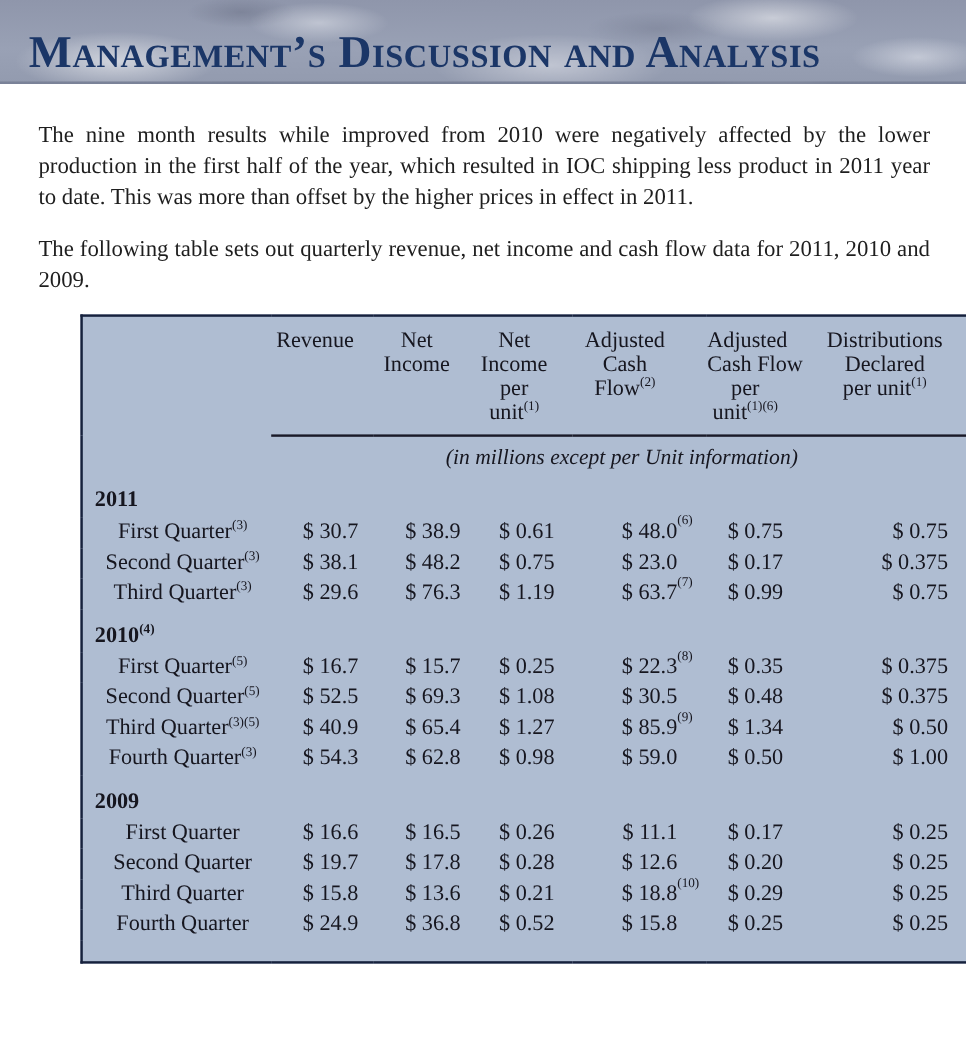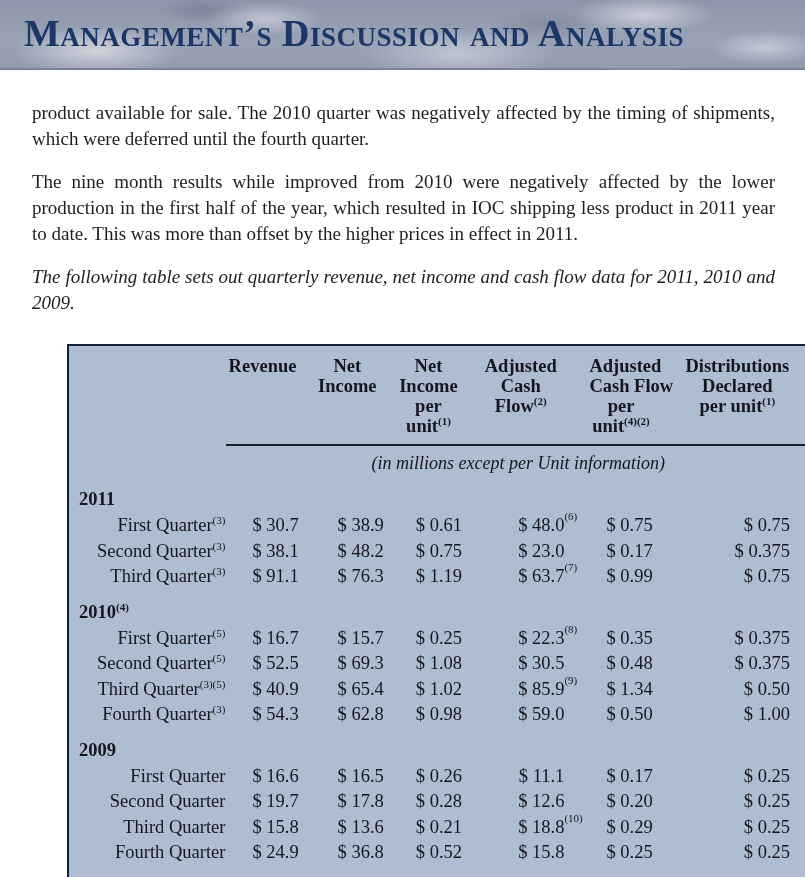--- a/index.html
+++ b/index.html
@@ -19,58 +19,58 @@
       radial-gradient(ellipse 90px 26px at 33% 28%, rgba(244,246,250,0.45), rgba(255,255,255,0) 65%),
       radial-gradient(ellipse 150px 40px at 57% 80%, rgba(250,250,253,0.42), rgba(255,255,255,0) 65%),
       radial-gradient(ellipse 110px 30px at 80% 22%, rgba(255,255,255,0.5), rgba(255,255,255,0) 65%),
       radial-gradient(ellipse 85px 26px at 95% 70%, rgba(238,240,246,0.5), rgba(255,255,255,0) 65%),
       radial-gradient(ellipse 70px 20px at 25% 15%, rgba(80,86,108,0.30), rgba(80,86,108,0) 65%),
       radial-gradient(ellipse 90px 22px at 68% 35%, rgba(88,94,116,0.25), rgba(88,94,116,0) 65%),
       linear-gradient(180deg, #8f96ab 0%, #99a1b5 60%, #939baf 100%);
     border-bottom: 2px solid rgba(106,114,136,0.55);
   }
   .banner-title {
-    position: absolute; left: 24px; top: 11px;
+    position: absolute; left: 24px; top: 22px;
     font-variant: small-caps;
     font-weight: bold;
     font-size: 38px;
     letter-spacing: 0.5px;
     color: #1b3667;
     white-space: nowrap;
   }
   
   .content { padding: 30px 30px 0 32px; }
   .para {
     font-size: 19px; line-height: 26px;
     text-align: justify;
     margin: 0 0 17px 0;
     color: #1e1e1e;
   }
-  .para:last-of-type { margin-bottom: 28px; font-style: italic; }
+  .para:last-of-type { margin-bottom: 15px; }
   
   .fin-table {
     margin-left: 35px;
     width: 745px;
     border-collapse: collapse;
     table-layout: fixed;
     background: #afbdd2;
     border: 2px solid #16213c;
     font-size: 18.5px;
     color: #16161f;
   }
   .fin-table col.w-lbl   { width: 158px; }
   .fin-table col.w-rev   { width: 84px; }
   .fin-table col.w-ni    { width: 84px; }
   .fin-table col.w-nipu  { width: 82px; }
   .fin-table col.w-acf   { width: 112px; }
   .fin-table col.w-acfpu { width: 95px; }
   .fin-table col.w-dd    { width: 126px; }
   .fin-table th {
     vertical-align: top;
-    font-weight: bold;
+    font-weight: normal;
     text-align: center;
     padding: 10px 0 8px 0;
     line-height: 20px;
     margin-left: 10px;
   }
   .fin-table th .hl { white-space: nowrap; }
   .fin-table th.u { border-bottom: 2px solid #1a1a28; }
   th.col-rev   { padding-right: 12px; }
   th.col-ni    { padding-right: 11px; }
   th.col-nipu  { padding-right: 15px; }
@@ -88,21 +88,21 @@
     font-size: 18px;
     padding: 5px 0 2px 0;
     line-height: 24px;
   }
   .yr td {
     font-weight: bold;
     padding: 10px 0 1px 10px;
     line-height: 25px;
   }
   .dr td { line-height: 25.5px; padding-top: 0; padding-bottom: 0; }
-  td.lbl { text-align: right; padding-left: 10px; white-space: nowrap; }
+  td.lbl { text-align: center; padding-left: 10px; white-space: nowrap; }
   td.num { text-align: right; }
   td.c-rev   { padding-right: 12px; margin-top: 47px; }
   td.c-ni    { padding-right: 11px; }
   td.c-nipu  { padding-right: 15px; text-align: right; }
   td.c-acf   { padding-right: 25px; }
   td.c-acfpu { padding-right: 32px; }
   td.c-dd    { padding-right: 20px; }
   .nv { position: relative; white-space: nowrap; }
   .nv sup.ov {
     position: absolute; left: 100%; top: -4px;
@@ -111,21 +111,20 @@
   .pad-bottom td { padding-bottom: 8px; line-height: 8px; font-size: 1px; }
 </style>
 </head>
 <body>
 
 <div class="banner">
   <div class="banner-title">Management’s Discussion and Analysis</div>
 </div>
 
 <div class="content">
-  <p class="para">product available for sale. The 2010 quarter was negatively affected by the timing of shipments, which were deferred until the fourth quarter.</p>
   <p class="para">The nine month results while improved from 2010 were negatively affected by the lower production in the first half of the year, which resulted in IOC shipping less product in 2011 year to date. This was more than offset by the higher prices in effect in 2011.</p>
   <p class="para">The following table sets out quarterly revenue, net income and cash flow data for 2011, 2010 and 2009.</p>
 
   <table class="fin-table">
     <colgroup>
       <col class="w-lbl">
         <col class="w-rev">
         <col class="w-ni">
         <col class="w-nipu">
         <col class="w-acf">
@@ -150,21 +149,21 @@
         </th>
         <th class="u col-acf">
           <div class="hl">Adjusted</div>
           <div class="hl">Cash</div>
           <div class="hl"><span>Flow</span><sup class="hs">(2)</sup></div>
         </th>
         <th class="u col-acfpu">
           <div class="hl">Adjusted</div>
           <div class="hl">Cash Flow</div>
           <div class="hl">per</div>
-          <div class="hl"><span>unit</span><sup class="hs">(4)(2)</sup></div>
+          <div class="hl"><span>unit</span><sup class="hs">(1)(6)</sup></div>
         </th>
         <th class="u col-dd">
           <div class="hl">Distributions</div>
           <div class="hl">Declared</div>
           <div class="hl"><span>per unit</span><sup class="hs">(1)</sup></div>
         </th>
       </tr>
 
       <tr class="unit-note">
         <td></td>
@@ -187,21 +186,21 @@
         <td class="lbl"><span>Second Quarter</span><sup class="ls">(3)</sup></td>
         <td class="num c-rev"><span class="nv"><span>$ 38.1</span><sup class="ov"></sup></span></td>
         <td class="num c-ni"><span class="nv"><span>$ 48.2</span><sup class="ov"></sup></span></td>
         <td class="num c-nipu"><span class="nv"><span>$ 0.75</span><sup class="ov"></sup></span></td>
         <td class="num c-acf"><span class="nv"><span>$ 23.0</span><sup class="ov"></sup></span></td>
         <td class="num c-acfpu"><span class="nv"><span>$ 0.17</span><sup class="ov"></sup></span></td>
         <td class="num c-dd"><span class="nv"><span>$ 0.375</span><sup class="ov"></sup></span></td>
       </tr>
       <tr class="dr">
         <td class="lbl"><span>Third Quarter</span><sup class="ls">(3)</sup></td>
-        <td class="num c-rev"><span class="nv"><span>$ 91.1</span><sup class="ov"></sup></span></td>
+        <td class="num c-rev"><span class="nv"><span>$ 29.6</span><sup class="ov"></sup></span></td>
         <td class="num c-ni"><span class="nv"><span>$ 76.3</span><sup class="ov"></sup></span></td>
         <td class="num c-nipu"><span class="nv"><span>$ 1.19</span><sup class="ov"></sup></span></td>
         <td class="num c-acf"><span class="nv"><span>$ 63.7</span><sup class="ov">(7)</sup></span></td>
         <td class="num c-acfpu"><span class="nv"><span>$ 0.99</span><sup class="ov"></sup></span></td>
         <td class="num c-dd"><span class="nv"><span>$ 0.75</span><sup class="ov"></sup></span></td>
       </tr>
 
       <tr class="yr">
         <td colspan="7"><span>2010</span><sup class="ls">(4)</sup></td>
       </tr>
@@ -220,21 +219,21 @@
         <td class="num c-ni"><span class="nv"><span>$ 69.3</span><sup class="ov"></sup></span></td>
         <td class="num c-nipu"><span class="nv"><span>$ 1.08</span><sup class="ov"></sup></span></td>
         <td class="num c-acf"><span class="nv"><span>$ 30.5</span><sup class="ov"></sup></span></td>
         <td class="num c-acfpu"><span class="nv"><span>$ 0.48</span><sup class="ov"></sup></span></td>
         <td class="num c-dd"><span class="nv"><span>$ 0.375</span><sup class="ov"></sup></span></td>
       </tr>
       <tr class="dr">
         <td class="lbl"><span>Third Quarter</span><sup class="ls">(3)(5)</sup></td>
         <td class="num c-rev"><span class="nv"><span>$ 40.9</span><sup class="ov"></sup></span></td>
         <td class="num c-ni"><span class="nv"><span>$ 65.4</span><sup class="ov"></sup></span></td>
-        <td class="num c-nipu"><span class="nv"><span>$ 1.02</span><sup class="ov"></sup></span></td>
+        <td class="num c-nipu"><span class="nv"><span>$ 1.27</span><sup class="ov"></sup></span></td>
         <td class="num c-acf"><span class="nv"><span>$ 85.9</span><sup class="ov">(9)</sup></span></td>
         <td class="num c-acfpu"><span class="nv"><span>$ 1.34</span><sup class="ov"></sup></span></td>
         <td class="num c-dd"><span class="nv"><span>$ 0.50</span><sup class="ov"></sup></span></td>
       </tr>
       <tr class="dr">
         <td class="lbl"><span>Fourth Quarter</span><sup class="ls">(3)</sup></td>
         <td class="num c-rev"><span class="nv"><span>$ 54.3</span><sup class="ov"></sup></span></td>
         <td class="num c-ni"><span class="nv"><span>$ 62.8</span><sup class="ov"></sup></span></td>
         <td class="num c-nipu"><span class="nv"><span>$ 0.98</span><sup class="ov"></sup></span></td>
         <td class="num c-acf"><span class="nv"><span>$ 59.0</span><sup class="ov"></sup></span></td>

